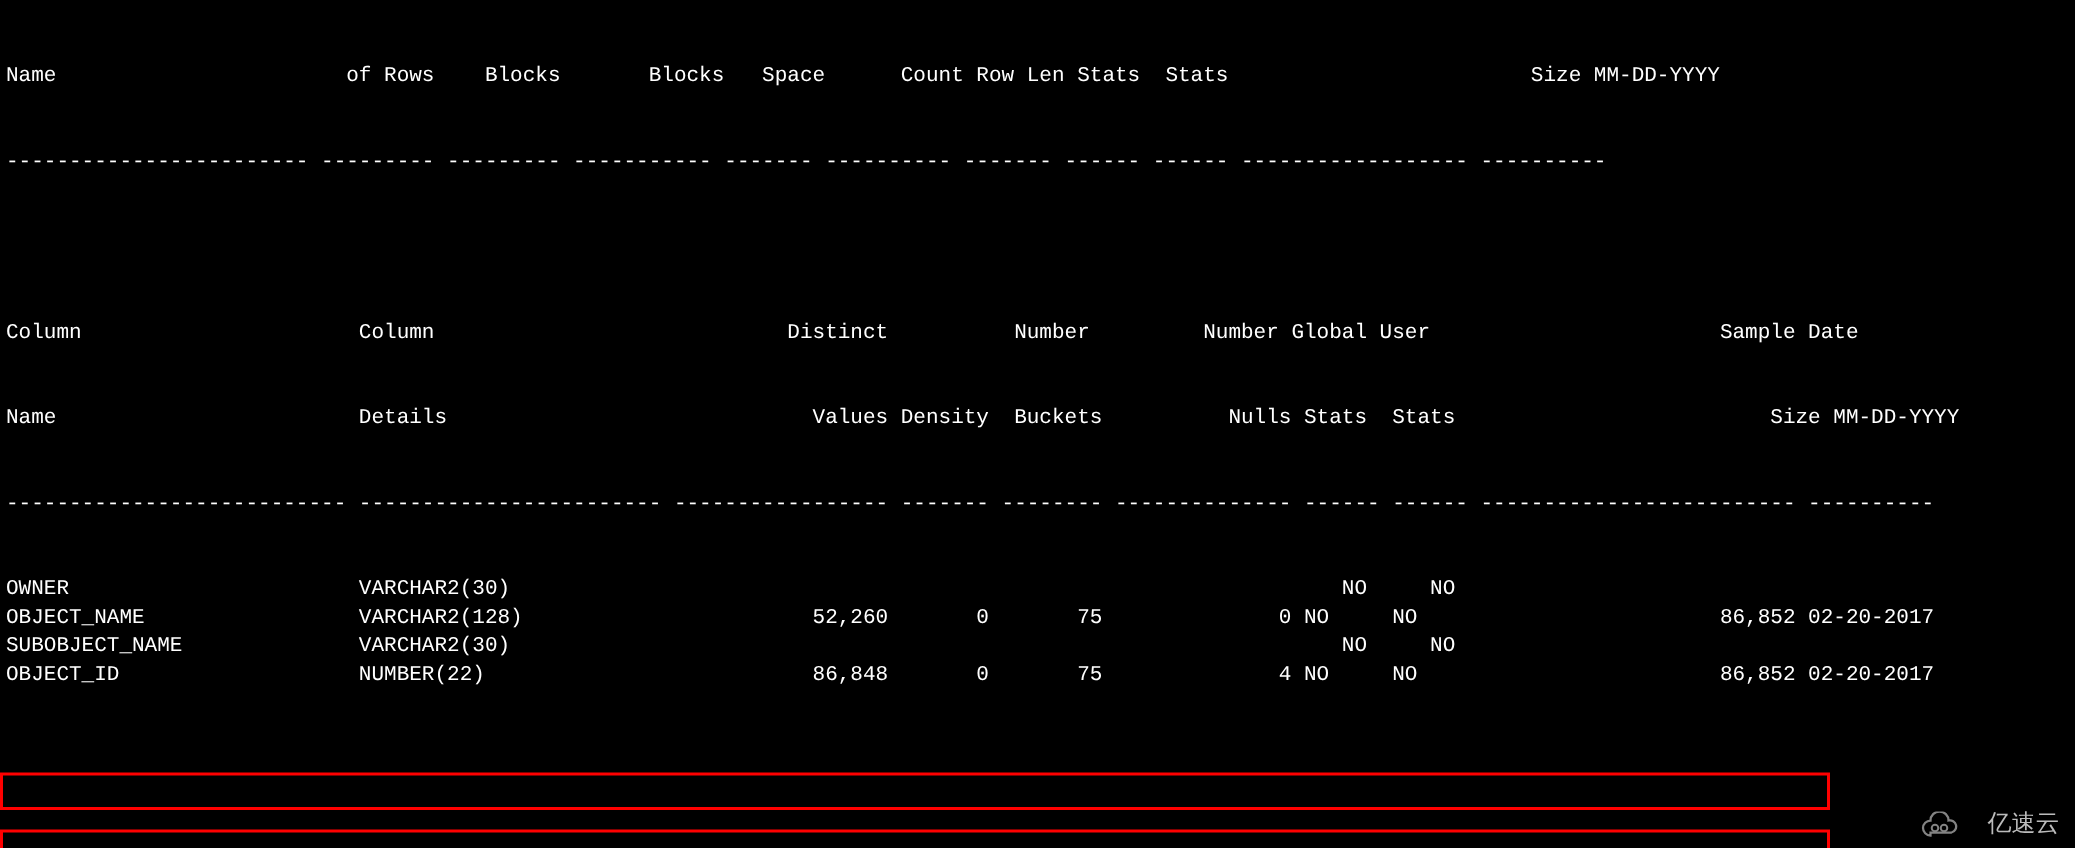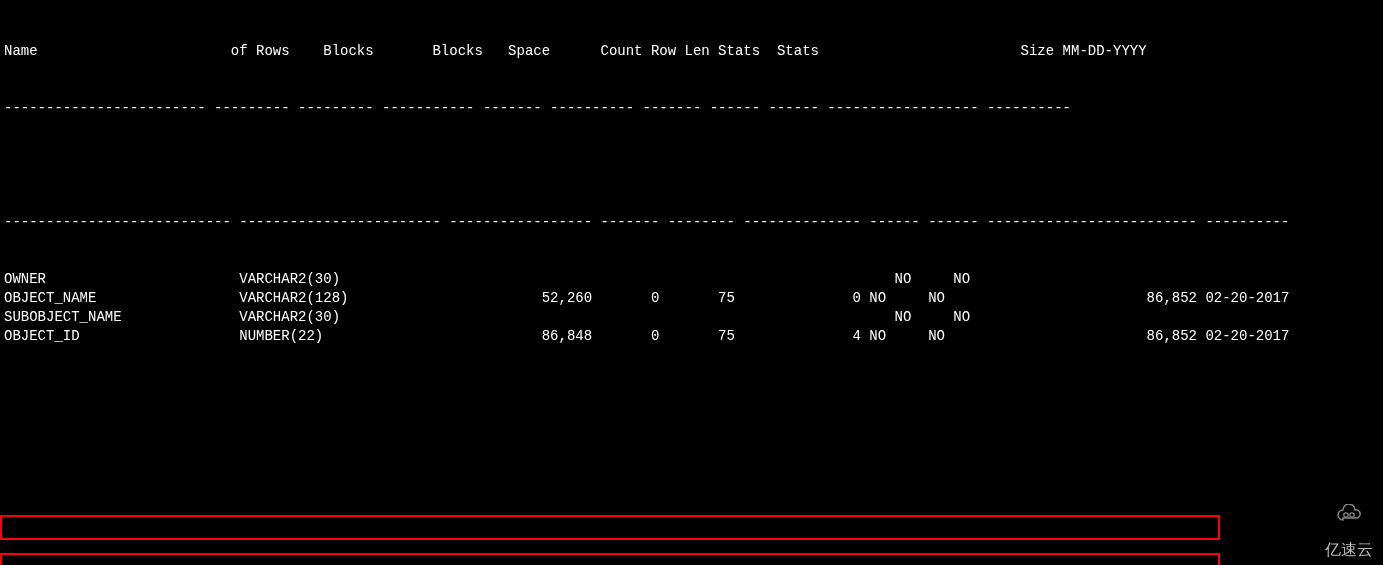--- a/index.html
+++ b/index.html
@@ -28,31 +28,32 @@
   .watermark {
     position: absolute;
     right: 10px;
     bottom: 6px;
     color: #bbb;
     font-family: sans-serif;
     font-size: 16px;
     display: flex;
     align-items: center;
     gap: 18px;
-    flex-direction: column;
   }
   .watermark svg { opacity: 0.7; }
 </style>
 </head>
 <body>
 
 <div class="terminal">
   <div class="line">Name                       of Rows    Blocks       Blocks   Space      Count Row Len Stats  Stats                        Size MM-DD-YYYY</div>
   <div class="line">------------------------ --------- --------- ----------- ------- ---------- ------- ------ ------ ------------------ ----------</div>
   <div class="line"> </div>
+  <div class="line">Column                      Column                            Distinct          Number         Number Global User                       Sample Date</div>
+  <div class="line">Name                        Details                             Values Density  Buckets          Nulls Stats  Stats                         Size MM-DD-YYYY</div>
   <div class="line">--------------------------- ------------------------ ----------------- ------- -------- -------------- ------ ------ ------------------------- ----------</div>
   <div id="col-rows"><div class="line" id="colrow-0">OWNER                       VARCHAR2(30)                                                                  NO     NO</div><div class="line" id="colrow-1">OBJECT_NAME                 VARCHAR2(128)                       52,260       0       75              0 NO     NO                        86,852 02-20-2017</div><div class="line" id="colrow-2">SUBOBJECT_NAME              VARCHAR2(30)                                                                  NO     NO</div><div class="line" id="colrow-3">OBJECT_ID                   NUMBER(22)                          86,848       0       75              4 NO     NO                        86,852 02-20-2017</div></div>
   
   
   
   
   
   
 </div>
 

